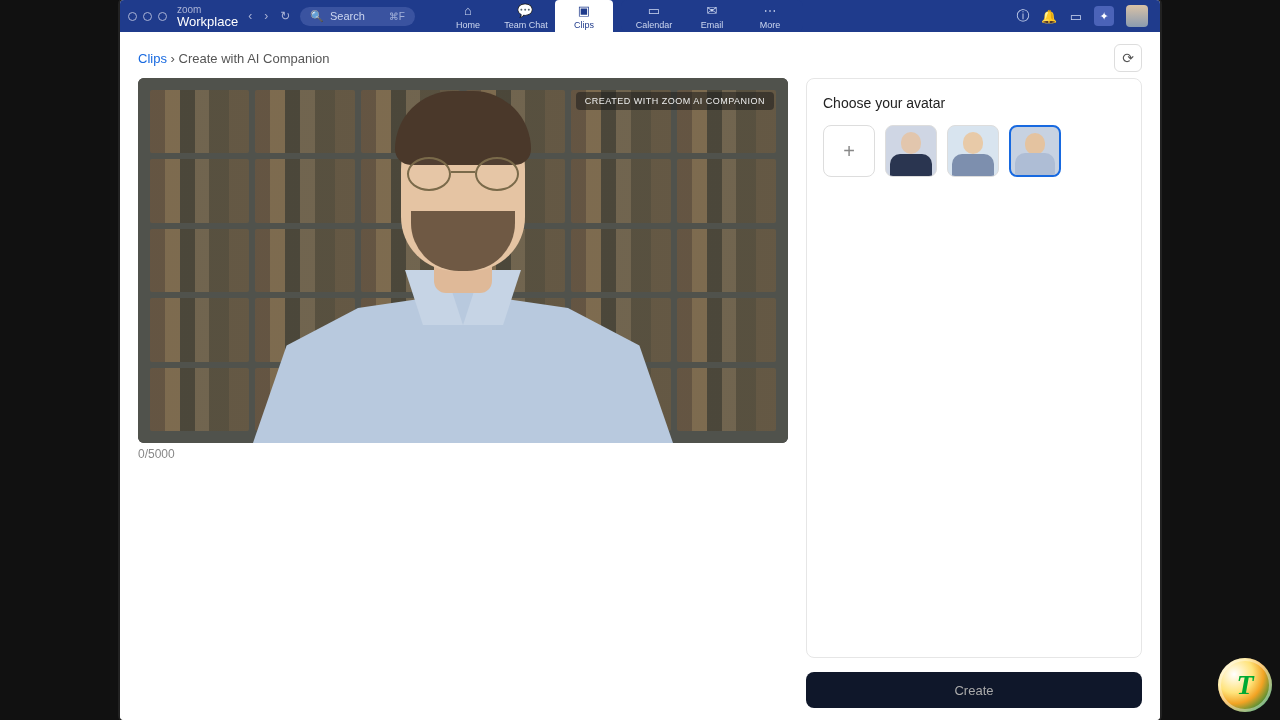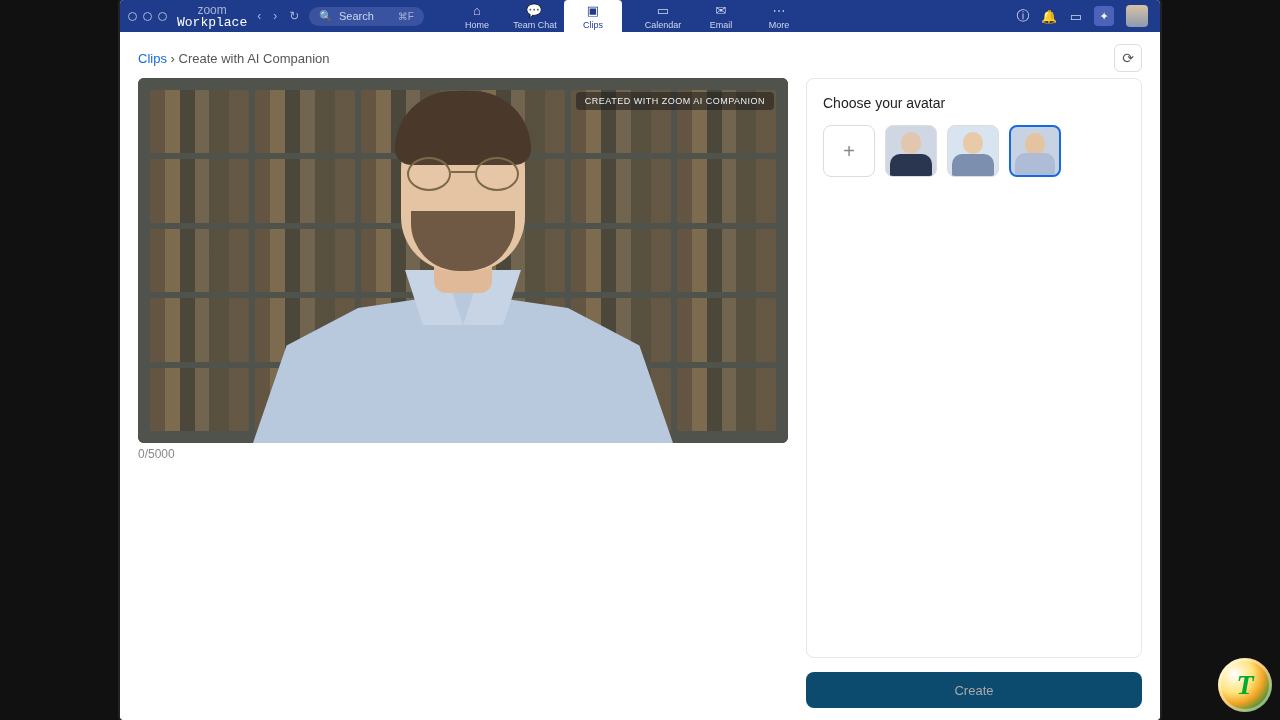--- a/index.html
+++ b/index.html
@@ -3,22 +3,22 @@
 <meta charset="utf-8">
 <style>
   * { box-sizing: border-box; margin: 0; padding: 0; font-family: -apple-system, BlinkMacSystemFont, "Segoe UI", Helvetica, Arial, sans-serif; }
   body { background: #111; width:1280px; height:720px; overflow:hidden; position:relative;}
   .frame { position:absolute; left:120px; top:0; right:120px; bottom:0; background:#f7f7f7; border-radius:4px; overflow:hidden; box-shadow:0 0 0 2px #222;}
   
   .topnav { height:32px; background:#1f3b8c; display:flex; align-items:center; color:#cdd7f0; font-size:11px; padding:0 8px; gap:10px;}
   .traffic { display:flex; gap:6px; }
   .traffic span{ width:9px;height:9px;border:1px solid #aab3d6;border-radius:50%; display:inline-block;}
   .brand { display:flex; flex-direction:column; line-height:1; }
-  .brand .small{font-size:12px;color:#aab3d6;text-align:center;}
-  .brand .big{font-size:13px;color:#fff;font-family:Liberation Mono, monospace;}
+  .brand .small{font-size:10px;color:#aab3d6;}
+  .brand .big{font-size:13px;color:#fff;}
   .navarrows { display:flex; gap:12px; color:#aab3d6; font-size:12px;}
   .searchpill{ background:#3a53a0; border-radius:14px; padding:3px 10px; display:flex; align-items:center; gap:6px; font-size:11px; color:#cdd7f0;}
   .shortcut{margin-left:18px;opacity:.7;font-size:10px;}
   .tabs { display:flex; margin-left:14px; height:100%; }
   .tab { width:58px; display:flex; flex-direction:column; align-items:center; justify-content:center; gap:2px; font-size:9px; color:#cdd7f0; cursor:pointer;}
   .tab .ticon{ font-size:13px; }
   .tab.active{ background:#fff; color:#1f3b8c; border-radius:4px 4px 0 0;}
   .tabgap{width:8px;}
   .rightgroup{background:#1f3b8c;border-radius:6px;display:flex;padding:0 4px;height:100%;}
   .topnav .grow{flex:1;}
@@ -56,21 +56,21 @@
   .rightcol{ flex:1; display:flex; flex-direction:column;}
   .panel{ flex:1; border:1px solid #e6e6e6; border-radius:8px; padding:16px;}
   .panel h3{ font-size:14px; font-weight:400; color:#222; margin-bottom:14px;}
   .avlist{ display:flex; gap:10px;}
   .av{ width:52px;height:52px;border:1px solid #ddd;border-radius:8px;display:flex;align-items:center;justify-content:center;cursor:pointer;overflow:hidden;position:relative;}
   .av.add{color:#888;font-size:20px;}
   .av.sel{border:2px solid #1769e0;}
   .mini{position:absolute;inset:0;}
   .mini .mh{position:absolute;top:6px;left:50%;transform:translateX(-50%);width:20px;height:22px;border-radius:10px;}
   .mini .mb{position:absolute;bottom:0;left:4px;right:4px;height:22px;border-radius:10px 10px 0 0;}
-  .createbtn{ margin-top:14px; height:36px; border-radius:8px; background:#0c4a6e; color:#aaa; display:flex;align-items:center;justify-content:center; font-size:13px;}
+  .createbtn{ margin-top:14px; height:36px; border-radius:8px; background:#0f172a; color:#aaa; display:flex;align-items:center;justify-content:center; font-size:13px;}
   
   .wm{position:absolute;right:8px;bottom:8px;width:54px;height:54px;border-radius:50%;background:radial-gradient(circle at 30% 30%,#fff,#ffe37a 35%,#f2a324 55%,#1f8a3b 80%);display:flex;align-items:center;justify-content:center;color:#0a3; font-style:italic;font-weight:900;font-size:28px;font-family:Georgia,serif;box-shadow:0 0 0 3px rgba(255,255,255,.4) inset;}
 </style>
 </head>
 <body>
 
 <div class="frame">
 
   <div class="topnav">
     <div class="traffic">

